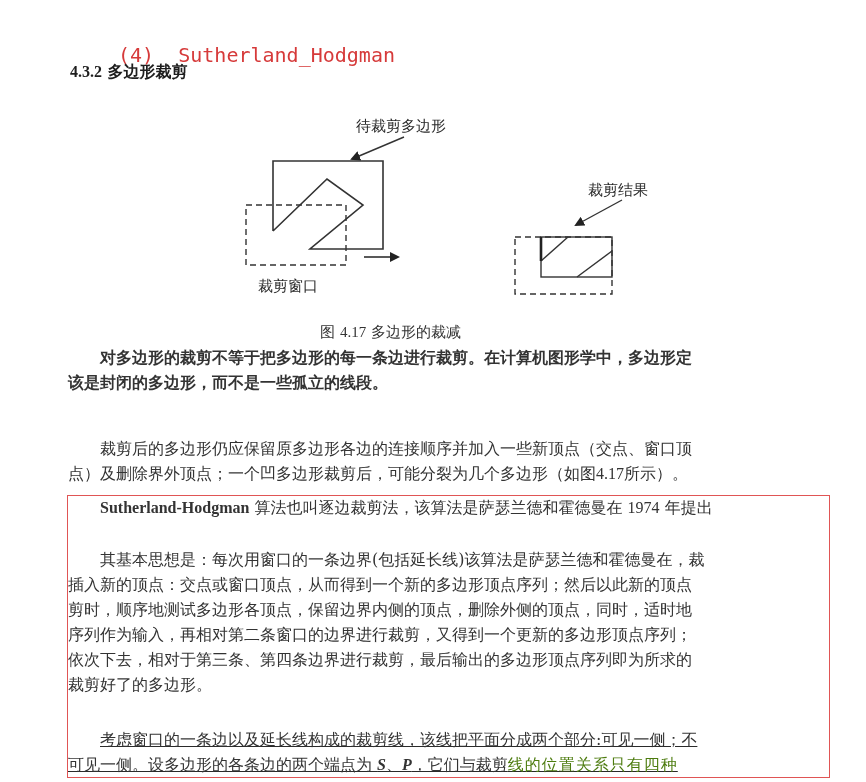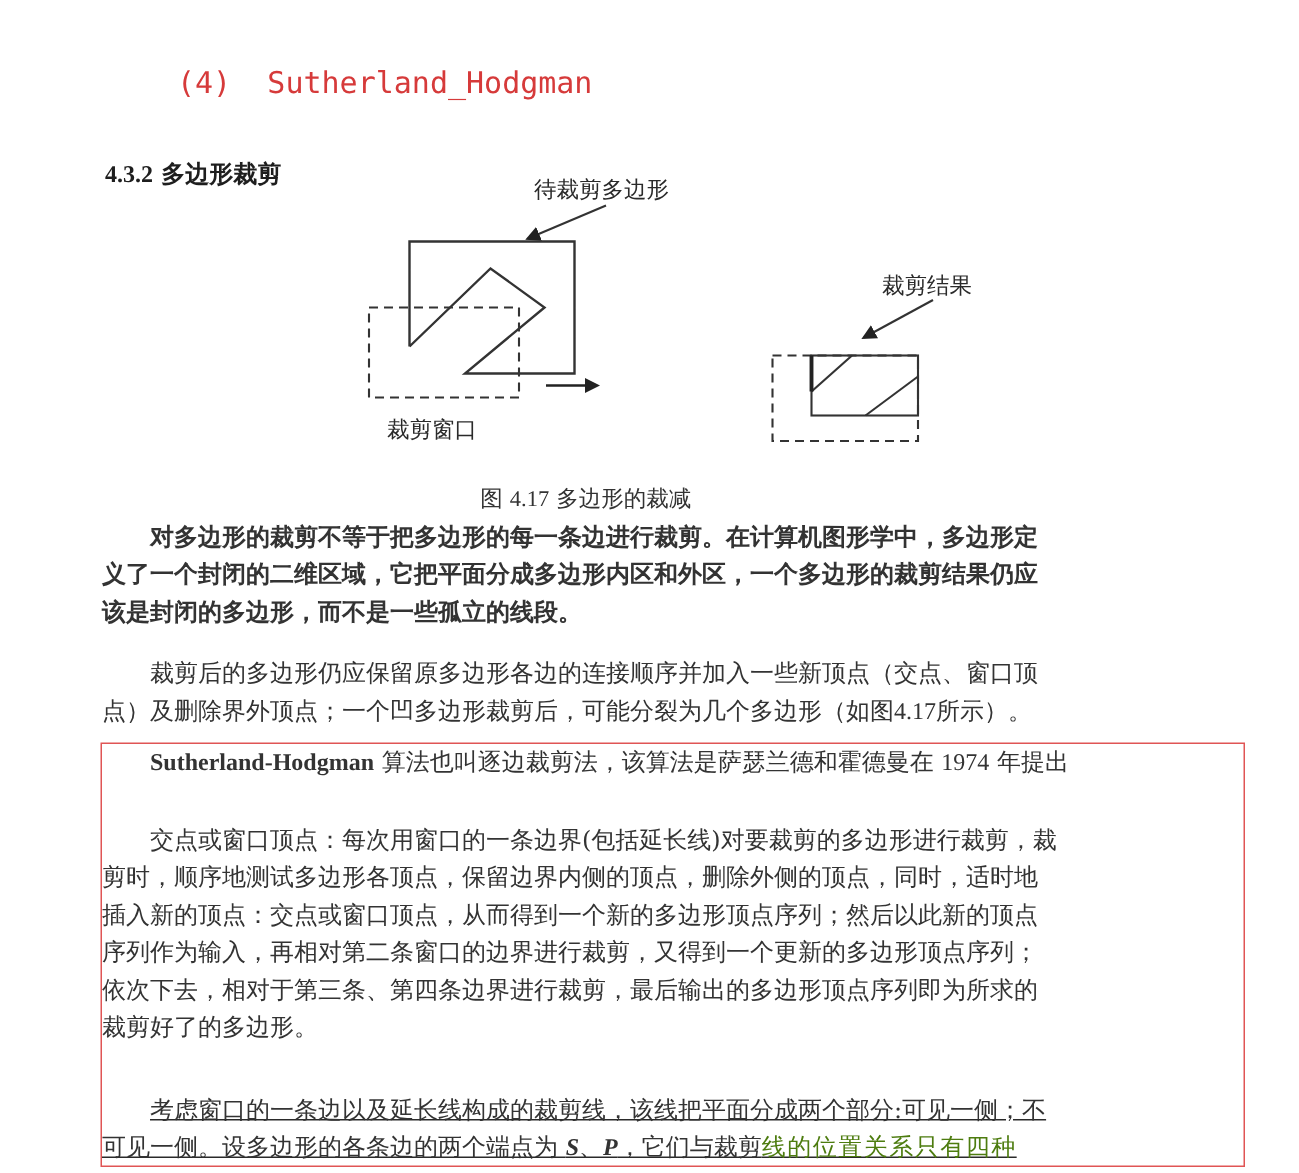--- a/index.html
+++ b/index.html
@@ -7,21 +7,21 @@
       width: 866px; height: 782px; background: #ffffff; position: relative; overflow: hidden;
       font-family: "DejaVu Serif", "Liberation Serif", serif; color: #2a2a2a;
     }
     .abs { position: absolute; }
     .heading-red {
       left: 118px; top: 6px; font-family: "DejaVu Sans Mono", "Liberation Mono", monospace;
       font-size: 20px; color: #d63a3a; white-space: pre; letter-spacing: 0px; margin-top: 37px;
     }
     .section-title {
       left: 70px; top: 62px; font-family: "DejaVu Sans", "Liberation Sans", sans-serif;
-      font-weight: bold; font-size: 16px; color: #1e1e1e; margin-top: 44px;
+      font-weight: bold; font-size: 16px; color: #1e1e1e;
     }
     svg.figure { position: absolute; left: 0; top: 0; }
     .fig-label { font-family: "DejaVu Sans", "Liberation Sans", sans-serif; font-size: 15px; fill: #2a2a2a; }
     .caption {
       left: 0; width: 755px; top: 323px; text-align: center; font-size: 15px; color: #333;
       padding-left: 26px; box-sizing: border-box;
     }
     .para {
       font-size: 16px; line-height: 25px; color: #333; white-space: nowrap; margin: 0;
     }
@@ -67,39 +67,38 @@
     <polyline points="612,251 577,277" fill="none" stroke="#333" stroke-width="1.4"></polyline>
     <line x1="622" y1="200" x2="576" y2="225" stroke="#333" stroke-width="1.4" marker-end="url(#arrowHead)"></line>
     <text class="fig-label" x="588" y="195">裁剪结果</text>
   </g>
 </svg>
 
 <div class="abs caption"><span>图</span> <span class="latin">4.17</span> <span>多边形的裁减</span></div>
 
 <div class="abs block" style="top:345px;font-weight:bold;">
   <p class="para indent">对多边形的裁剪不等于把多边形的每一条边进行裁剪。在计算机图形学中，多边形定</p>
-  <p class="para">义了一个封闭的二维区域，它把平面分成多边形内区和外区，一个多边形的裁剪结果仍应</p>
   <p class="para">该是封闭的多边形，而不是一些孤立的线段。</p>
 </div>
 
 <div class="abs block" style="top:436px;">
   <p class="para indent">裁剪后的多边形仍应保留原多边形各边的连接顺序并加入一些新顶点（交点、窗口顶</p>
   <p class="para"><span>点）及删除界外顶点；一个凹多边形裁剪后，可能分裂为几个多边形（如图</span><span class="latin">4.17</span><span>所示）。</span></p>
 </div>
 
 <div class="red-box"></div>
 
 <div class="abs block" style="top:495px;">
   <p class="para indent"><span class="latin bold">Sutherland-Hodgman</span><span> 算法也叫逐边裁剪法，该算法是萨瑟兰德和霍德曼在 </span><span class="latin">1974</span><span> 年提出</span></p>
 </div>
 
 <div class="abs block" style="top:547px;">
-  <p class="para indent">交点或窗口顶点：每次用窗口的一条边界(包括延长线)对要裁剪的多边形进行裁剪，裁</p>
+  <p class="para indent">其基本思想是：每次用窗口的一条边界(包括延长线)该算法是萨瑟兰德和霍德曼在，裁</p>
+  <p class="para">插入新的顶点：交点或窗口顶点，从而得到一个新的多边形顶点序列；然后以此新的顶点</p>
   <p class="para">剪时，顺序地测试多边形各顶点，保留边界内侧的顶点，删除外侧的顶点，同时，适时地</p>
-  <p class="para">插入新的顶点：交点或窗口顶点，从而得到一个新的多边形顶点序列；然后以此新的顶点</p>
   <p class="para">序列作为输入，再相对第二条窗口的边界进行裁剪，又得到一个更新的多边形顶点序列；</p>
   <p class="para">依次下去，相对于第三条、第四条边界进行裁剪，最后输出的多边形顶点序列即为所求的</p>
   <p class="para">裁剪好了的多边形。</p>
 </div>
 
 <div class="abs block" style="top:727px;text-decoration:underline;">
   <p class="para indent">考虑窗口的一条边以及延长线构成的裁剪线，该线把平面分成两个部分:可见一侧；不</p>
   <p class="para"><span>可见一侧。设多边形的各条边的两个端点为 </span><span class="latin ital">S</span><span>、</span><span class="latin ital">P</span><span>，它们与裁剪</span><span class="watermark">线的位置关系只有四种</span></p>
 </div>
 

